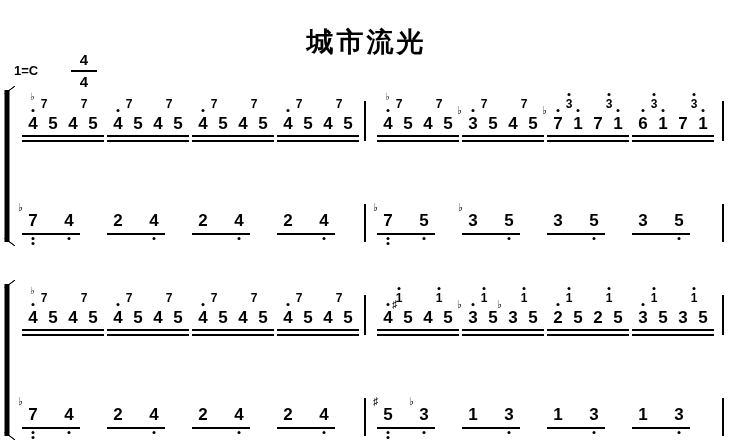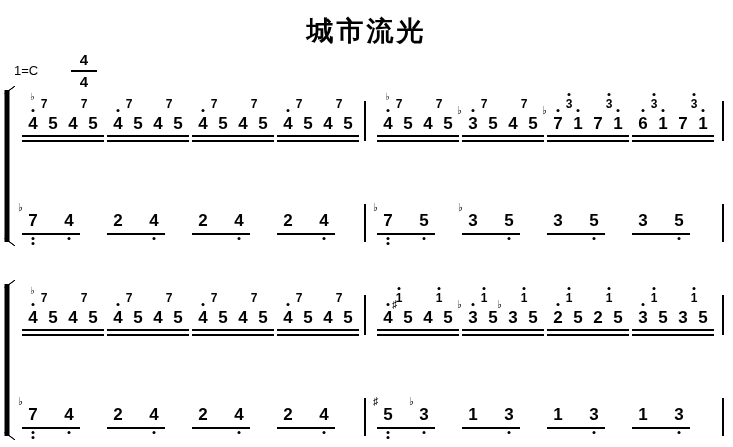--- a/index.html
+++ b/index.html
@@ -2,27 +2,27 @@
 <html><head>
 <meta charset="utf-8">
 <style>
   html,body{margin:0;padding:0;background:#fff;}
   .sheet{
     position:relative; width:733px; height:447px; background:#ffffff;
     font-family:"Liberation Sans","DejaVu Sans",sans-serif; color:#000;
     overflow:hidden;
   }
   .title{
-    position:absolute; top:13px; left:0; width:100%;
+    position:absolute; top:24px; left:0; width:100%;
     text-align:center; font-size:27px; font-weight:bold; letter-spacing:3px;
     font-family:"DejaVu Sans","Liberation Sans",sans-serif;
   }
   .key{
     position:absolute; left:14px; top:63px;
-    font-size:13px; font-weight:normal;
+    font-size:13px; font-weight:bold;
   }
   .timesig{
     position:absolute; left:71px; top:50px; width:26px;
     text-align:center; font-weight:bold; font-size:15px; line-height:20px;
   }
   .ts-num{display:block; border-bottom:2px solid #000;}
   .ts-den{display:block;}
   .system{position:absolute; left:0; width:733px; height:165px;}
   .bracket{position:absolute; left:2px; top:0; width:13px;}
   .staff{position:absolute; left:18px; width:712px;}

